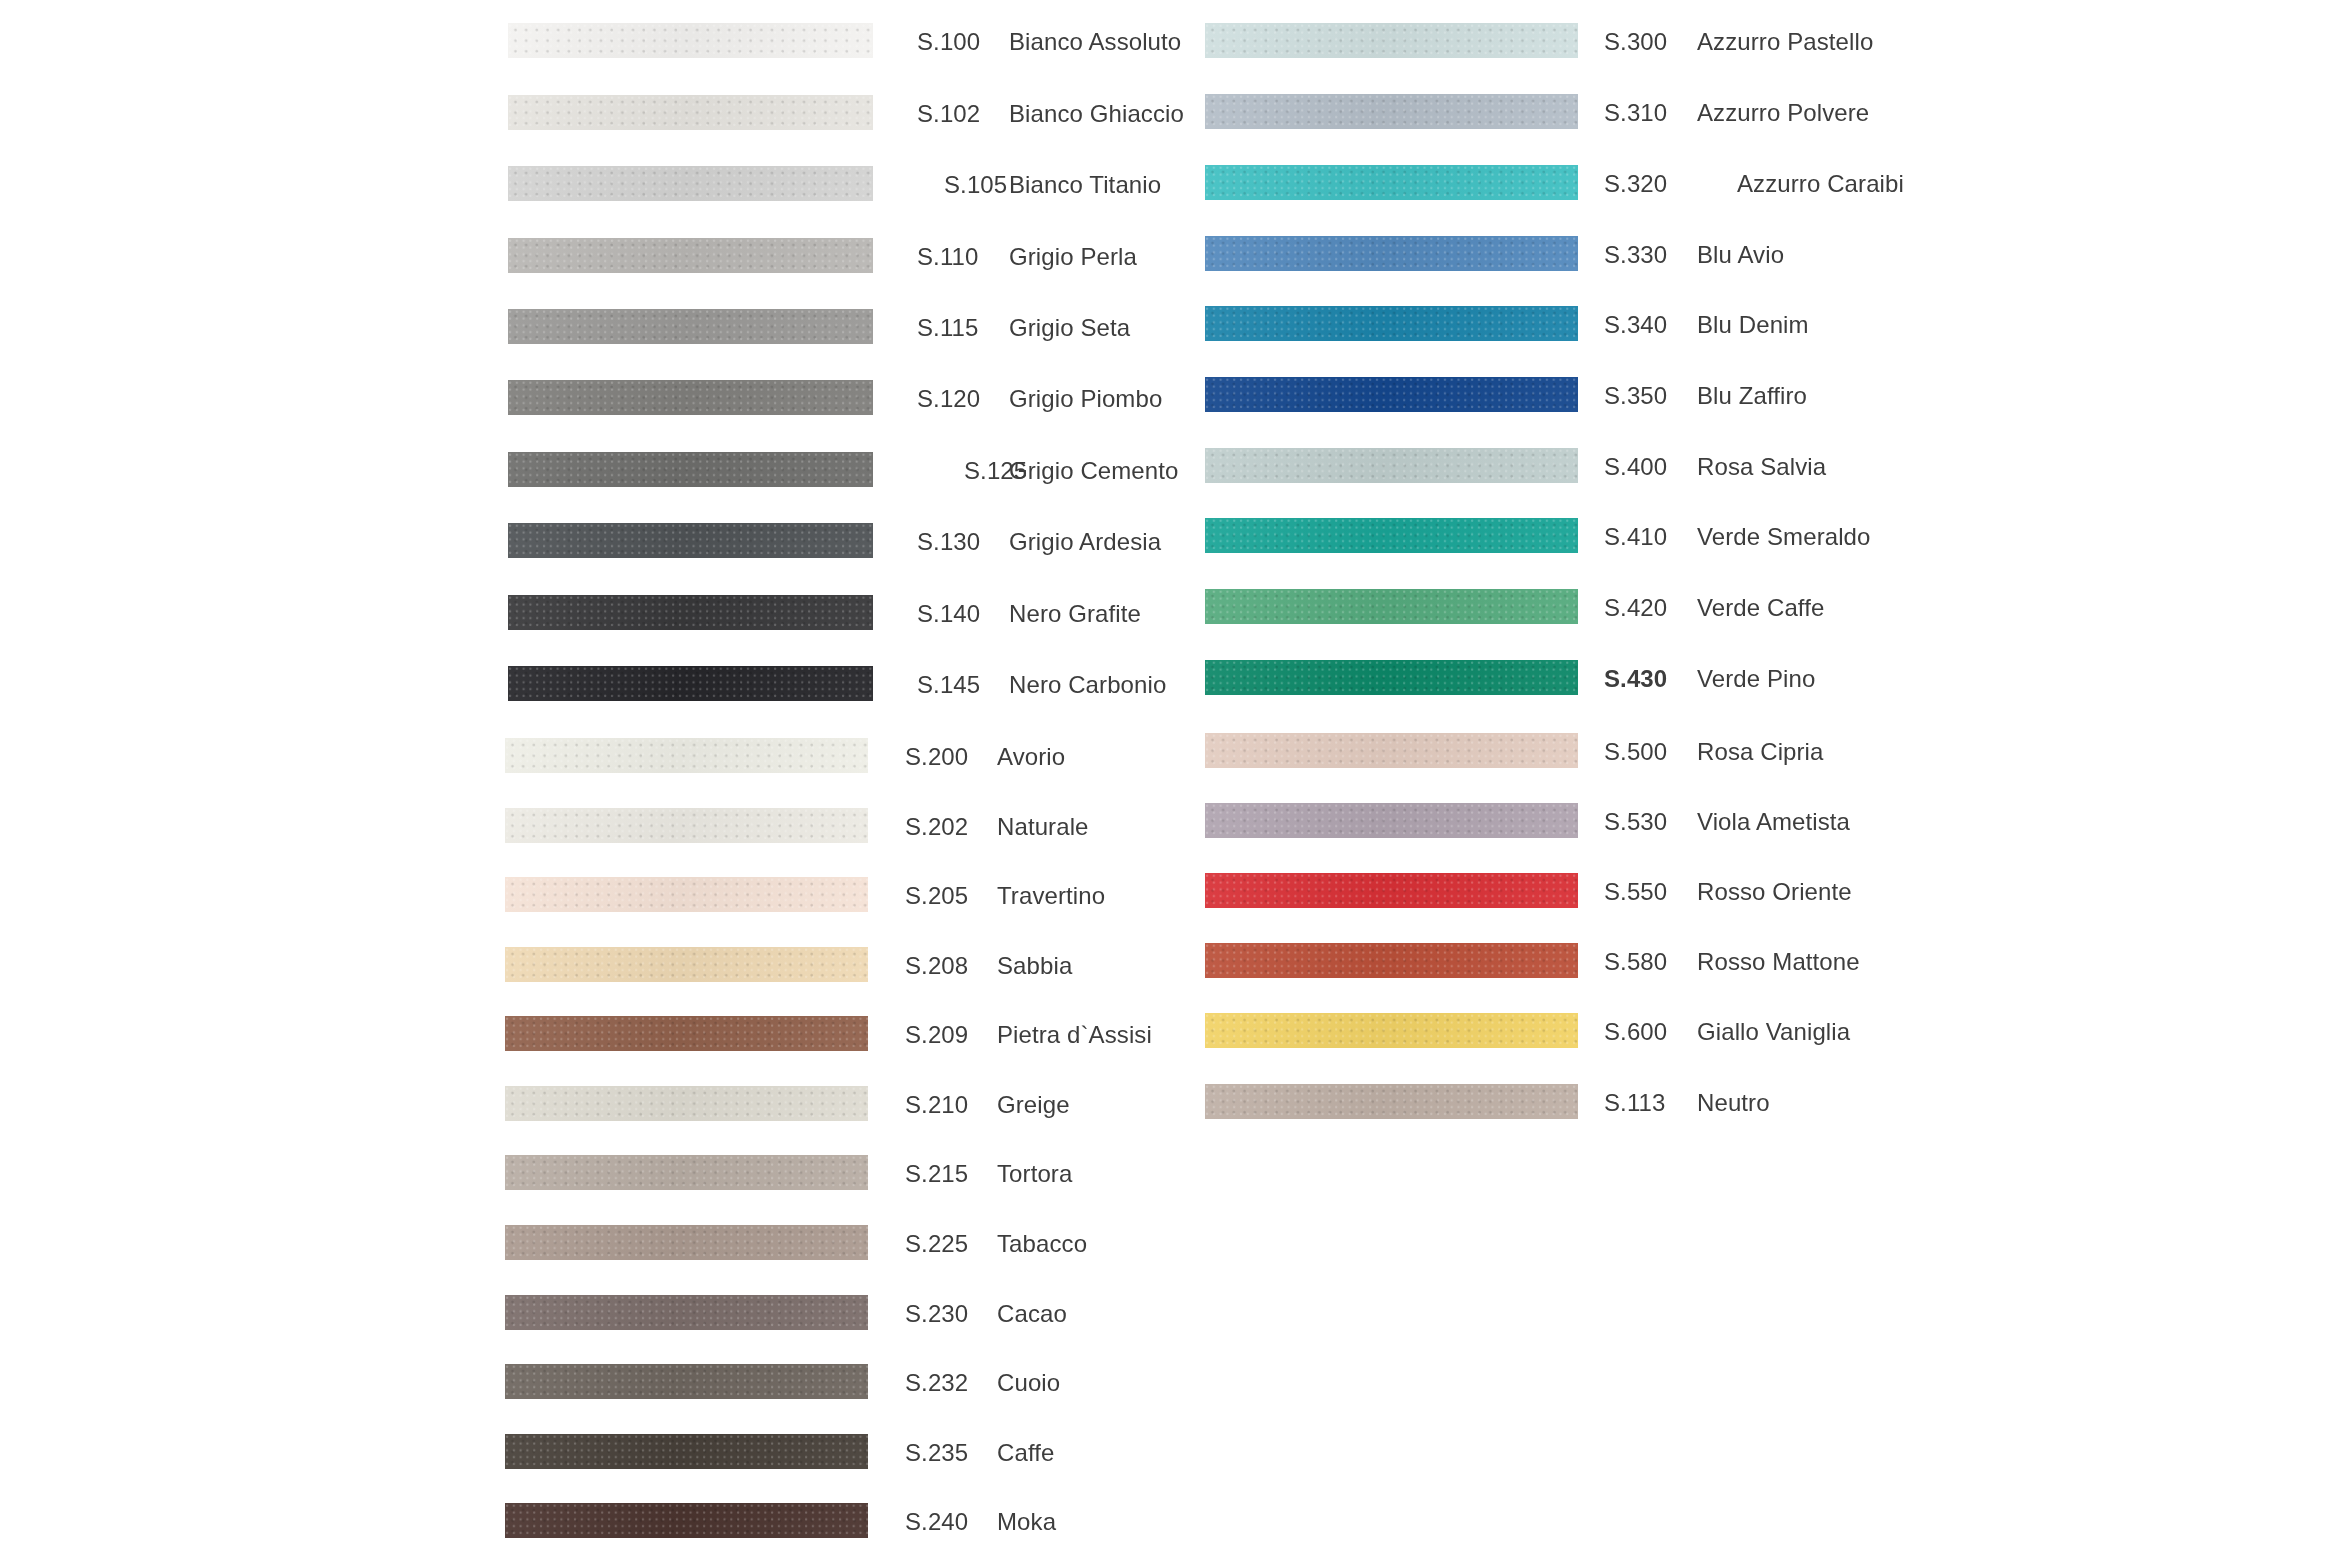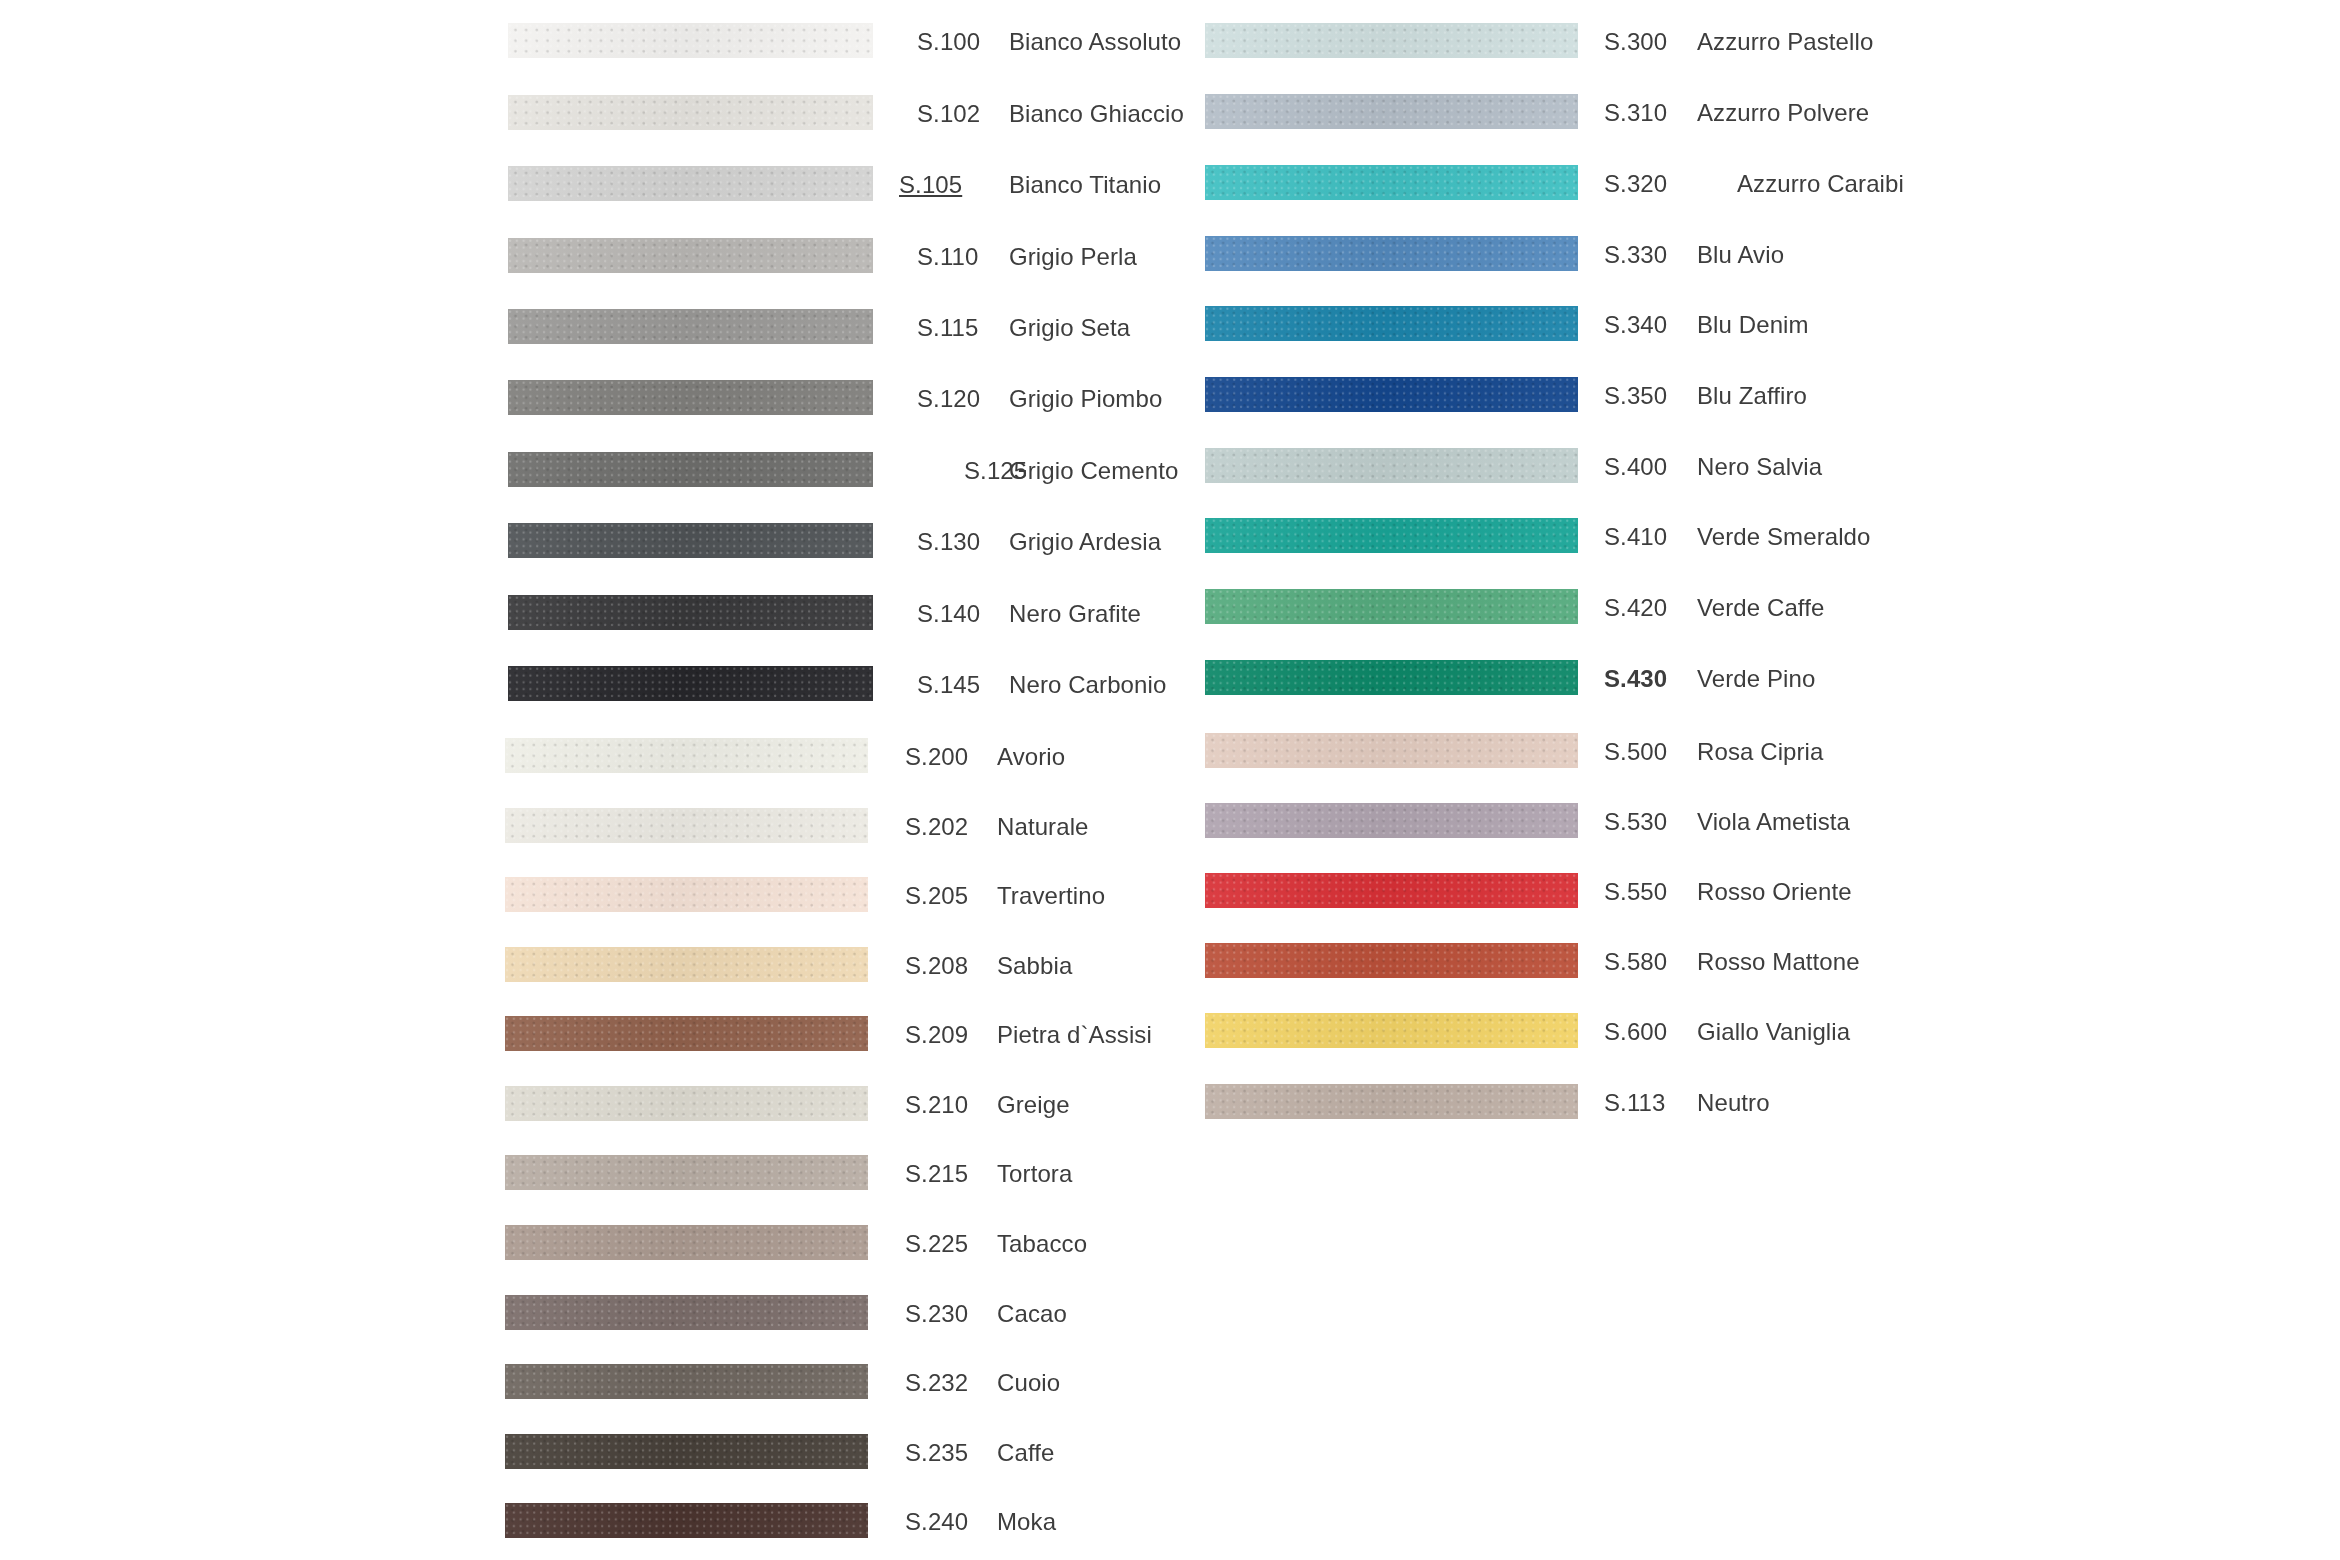--- a/index.html
+++ b/index.html
@@ -61,21 +61,21 @@
         <div class="code" style="left: 917px;">S.100</div>
         <div class="name" style="left: 1009px;">Bianco Assoluto</div>
       </div>
       <div class="row" style="left: 0px; top: 95px;">
         <div class="swatch" title="S.102 Bianco Ghiaccio" style="left: 508px; width: 365px; background-color: rgb(230, 228, 223); background-image: radial-gradient(circle at 30% 40%, rgba(255, 255, 255, 0.22) 0.7px, rgba(255, 255, 255, 0) 1.6px), radial-gradient(circle at 70% 65%, rgba(0, 0, 0, 0.13) 0.8px, rgba(0, 0, 0, 0) 1.8px), linear-gradient(115deg, rgba(255, 255, 255, 0.07) 0%, rgba(0, 0, 0, 0.043) 48%, rgba(255, 255, 255, 0.05) 100%);"></div>
         <div class="code" style="left: 917px;">S.102</div>
         <div class="name" style="left: 1009px;">Bianco Ghiaccio</div>
       </div>
       <div class="row" style="left: 0px; top: 166px;">
         <div class="swatch" title="S.105 Bianco Titanio" style="left: 508px; width: 365px; background-color: rgb(211, 211, 210); background-image: radial-gradient(circle at 30% 40%, rgba(255, 255, 255, 0.22) 0.7px, rgba(255, 255, 255, 0) 1.6px), radial-gradient(circle at 70% 65%, rgba(0, 0, 0, 0.13) 0.8px, rgba(0, 0, 0, 0) 1.8px), linear-gradient(115deg, rgba(255, 255, 255, 0.07) 0%, rgba(0, 0, 0, 0.043) 48%, rgba(255, 255, 255, 0.05) 100%);"></div>
-        <div class="code" style="left: 899px; text-decoration: underline;">S.105</div>
+        <div class="code" style="left: 944px;">S.105</div>
         <div class="name" style="left: 1009px;">Bianco Titanio</div>
       </div>
       <div class="row" style="left: 0px; top: 238px;">
         <div class="swatch" title="S.110 Grigio Perla" style="left: 508px; width: 365px; background-color: rgb(185, 183, 180); background-image: radial-gradient(circle at 30% 40%, rgba(255, 255, 255, 0.22) 0.7px, rgba(255, 255, 255, 0) 1.6px), radial-gradient(circle at 70% 65%, rgba(0, 0, 0, 0.13) 0.8px, rgba(0, 0, 0, 0) 1.8px), linear-gradient(115deg, rgba(255, 255, 255, 0.07) 0%, rgba(0, 0, 0, 0.043) 48%, rgba(255, 255, 255, 0.05) 100%);"></div>
         <div class="code" style="left: 917px; text-align: right;">S.110</div>
         <div class="name" style="left: 1009px;">Grigio Perla</div>
       </div>
       <div class="row" style="left: 0px; top: 309px;">
         <div class="swatch" title="S.115 Grigio Seta" style="left: 508px; width: 365px; background-color: rgb(154, 153, 151); background-image: radial-gradient(circle at 30% 40%, rgba(255, 255, 255, 0.22) 0.7px, rgba(255, 255, 255, 0) 1.6px), radial-gradient(circle at 70% 65%, rgba(0, 0, 0, 0.13) 0.8px, rgba(0, 0, 0, 0) 1.8px), linear-gradient(115deg, rgba(255, 255, 255, 0.07) 0%, rgba(0, 0, 0, 0.043) 48%, rgba(255, 255, 255, 0.05) 100%);"></div>
         <div class="code" style="left: 917px;">S.115</div>
@@ -196,21 +196,21 @@
         <div class="name" style="left: 1697px;">Blu Denim</div>
       </div>
       <div class="row" style="left: 0px; top: 377px;">
         <div class="swatch" title="S.350 Blu Zaffiro" style="left: 1205px; width: 373px; background-color: rgb(20, 71, 142); background-image: radial-gradient(circle at 30% 40%, rgba(255, 255, 255, 0.22) 0.7px, rgba(255, 255, 255, 0) 1.6px), radial-gradient(circle at 70% 65%, rgba(0, 0, 0, 0.13) 0.8px, rgba(0, 0, 0, 0) 1.8px), linear-gradient(115deg, rgba(255, 255, 255, 0.07) 0%, rgba(0, 0, 0, 0.043) 48%, rgba(255, 255, 255, 0.05) 100%);"></div>
         <div class="code" style="left: 1604px;">S.350</div>
         <div class="name" style="left: 1697px;">Blu Zaffiro</div>
       </div>
       <div class="row" style="left: 0px; top: 448px;">
         <div class="swatch" title="S.400 Verde Salvia" style="left: 1205px; width: 373px; background-color: rgb(191, 206, 205); background-image: radial-gradient(circle at 30% 40%, rgba(255, 255, 255, 0.22) 0.7px, rgba(255, 255, 255, 0) 1.6px), radial-gradient(circle at 70% 65%, rgba(0, 0, 0, 0.13) 0.8px, rgba(0, 0, 0, 0) 1.8px), linear-gradient(115deg, rgba(255, 255, 255, 0.07) 0%, rgba(0, 0, 0, 0.043) 48%, rgba(255, 255, 255, 0.05) 100%);"></div>
         <div class="code" style="left: 1604px;">S.400</div>
-        <div class="name" style="left: 1697px;">Nero Salvia</div>
+        <div class="name" style="left: 1697px;">Rosa Salvia</div>
       </div>
       <div class="row" style="left: 0px; top: 518px;">
         <div class="swatch" title="S.410 Verde Smeraldo" style="left: 1205px; width: 373px; background-color: rgb(25, 165, 151); background-image: radial-gradient(circle at 30% 40%, rgba(255, 255, 255, 0.22) 0.7px, rgba(255, 255, 255, 0) 1.6px), radial-gradient(circle at 70% 65%, rgba(0, 0, 0, 0.13) 0.8px, rgba(0, 0, 0, 0) 1.8px), linear-gradient(115deg, rgba(255, 255, 255, 0.07) 0%, rgba(0, 0, 0, 0.043) 48%, rgba(255, 255, 255, 0.05) 100%);"></div>
         <div class="code" style="left: 1604px;">S.410</div>
         <div class="name" style="left: 1697px;">Verde Smeraldo</div>
       </div>
       <div class="row" style="left: 0px; top: 589px;">
         <div class="swatch" title="S.420 Verde Prato" style="left: 1205px; width: 373px; background-color: rgb(85, 171, 126); background-image: radial-gradient(circle at 30% 40%, rgba(255, 255, 255, 0.22) 0.7px, rgba(255, 255, 255, 0) 1.6px), radial-gradient(circle at 70% 65%, rgba(0, 0, 0, 0.13) 0.8px, rgba(0, 0, 0, 0) 1.8px), linear-gradient(115deg, rgba(255, 255, 255, 0.07) 0%, rgba(0, 0, 0, 0.043) 48%, rgba(255, 255, 255, 0.05) 100%);"></div>
         <div class="code" style="left: 1604px;">S.420</div>
         <div class="name" style="left: 1697px;">Verde Caffe</div>

